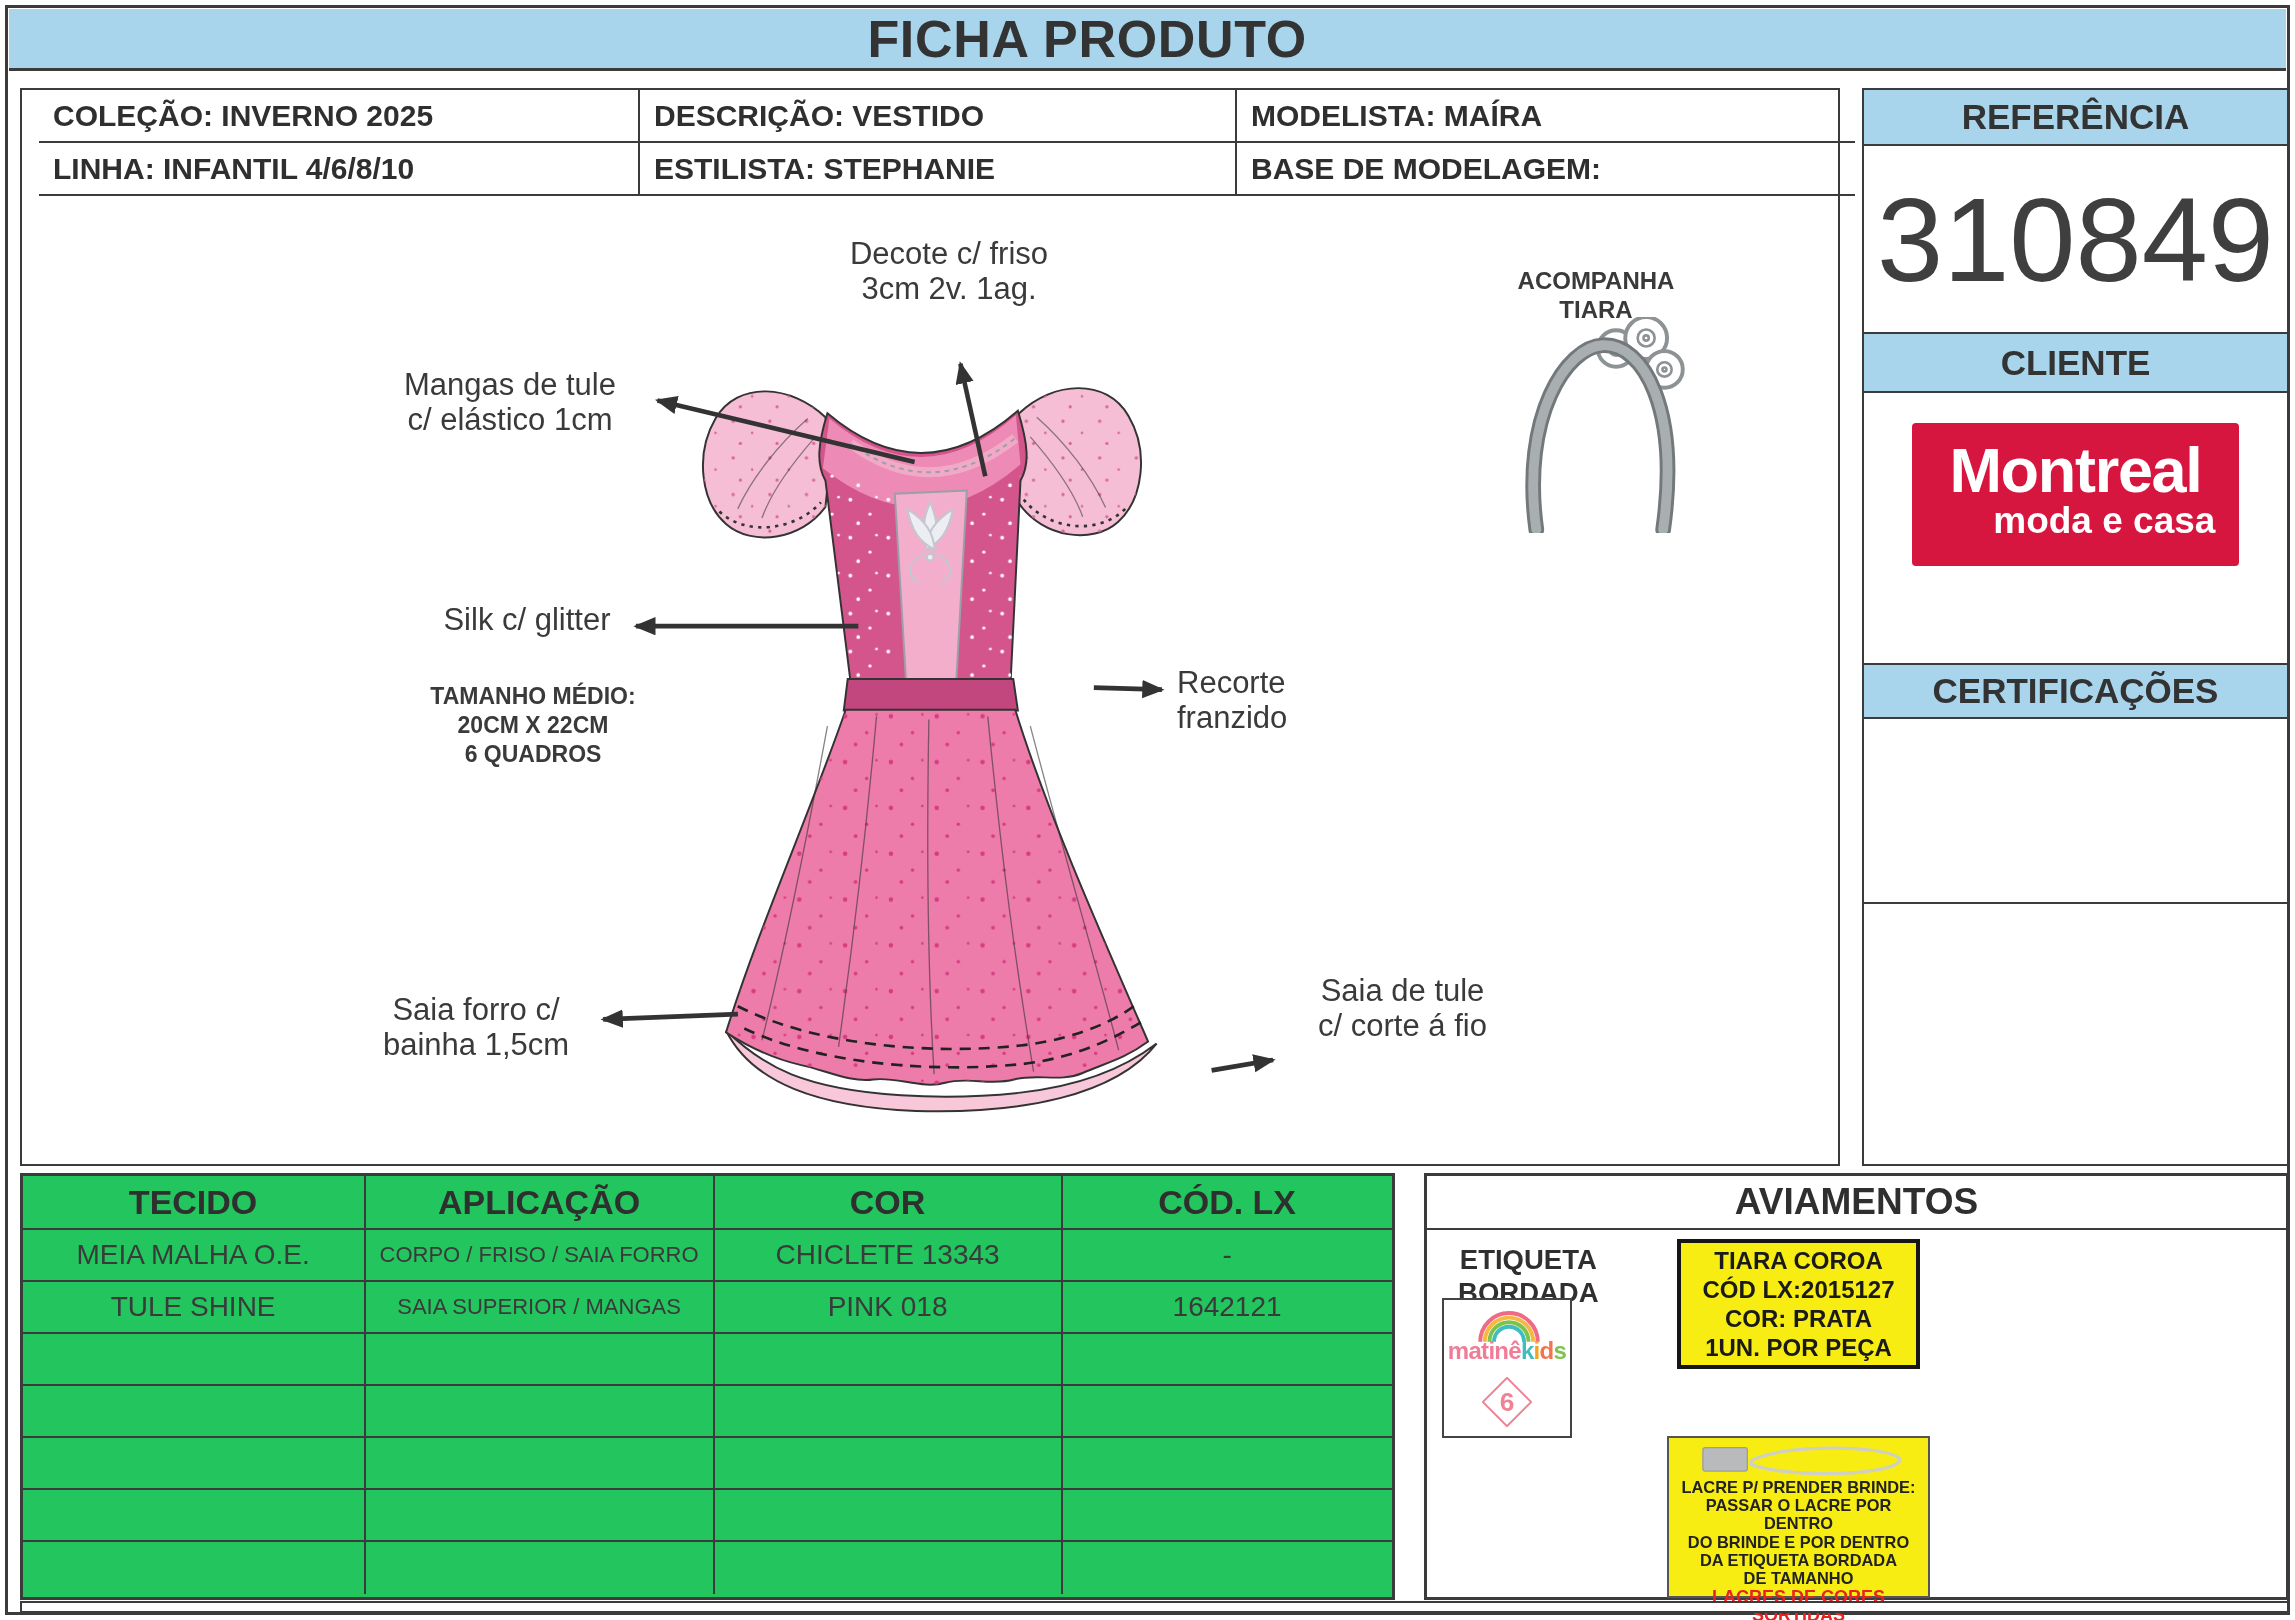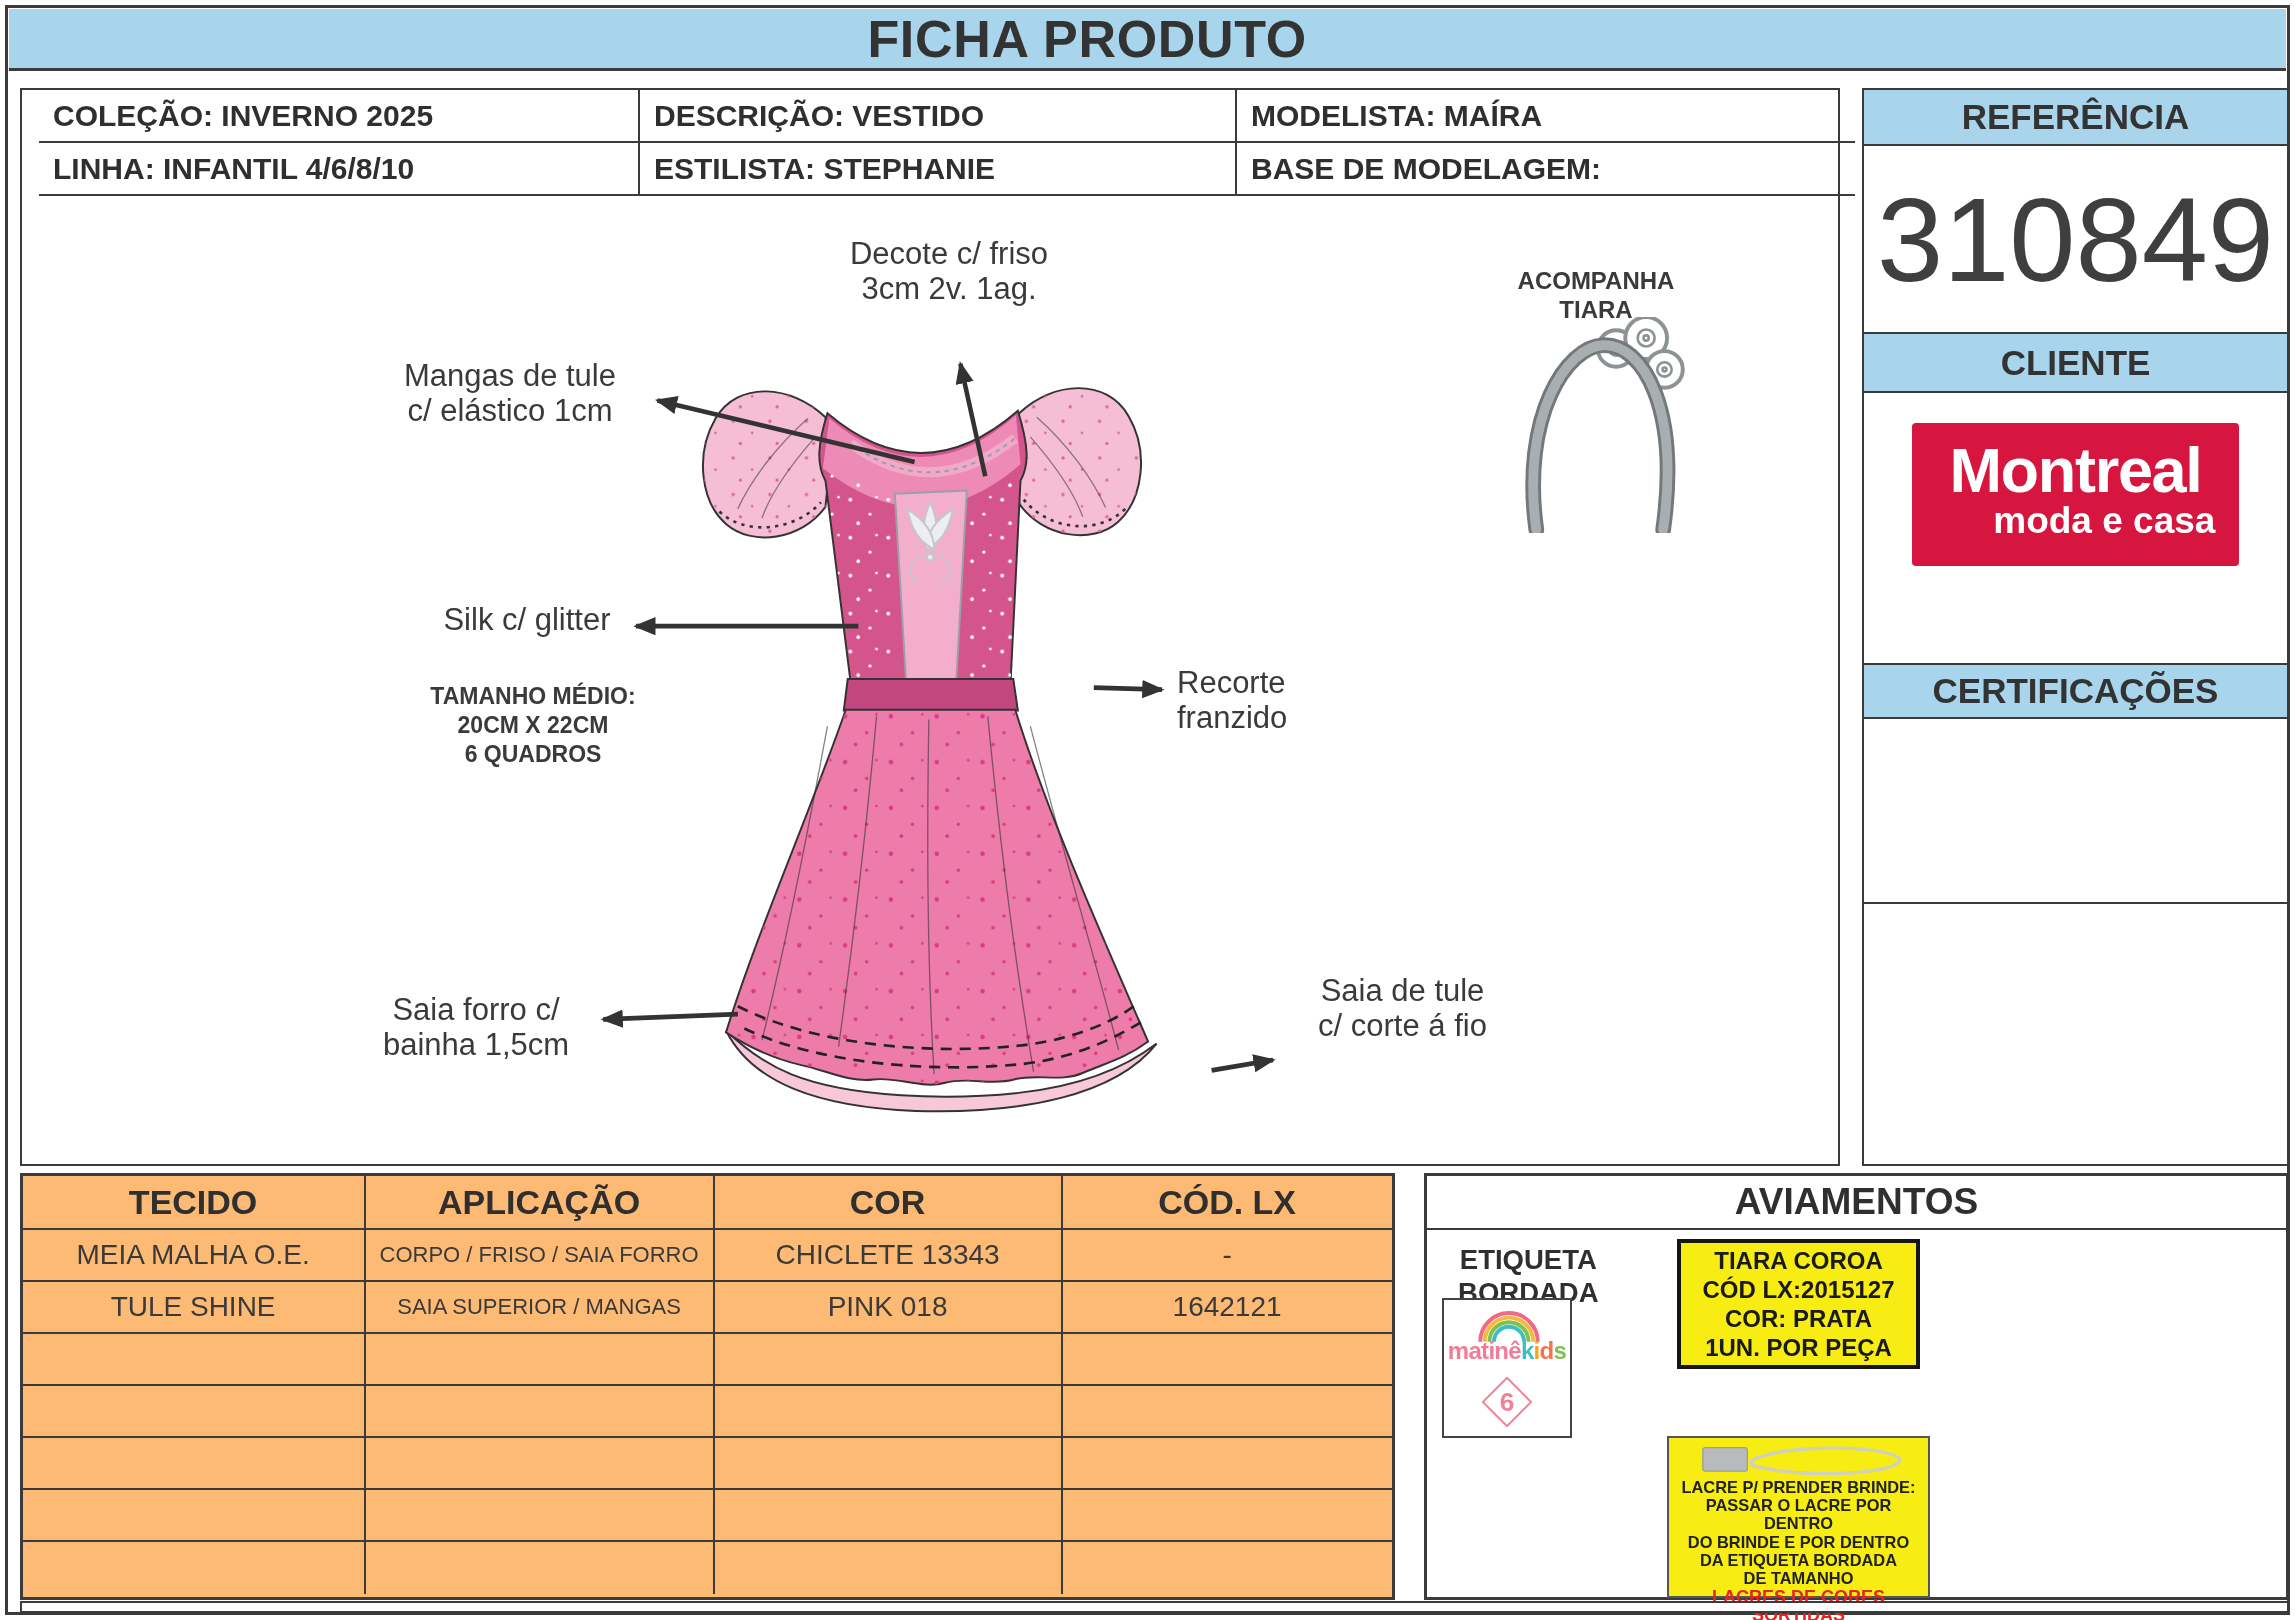--- a/index.html
+++ b/index.html
@@ -20,21 +20,21 @@
   .info-grid { position:absolute; left:17px; top:0; width:100%; display:grid; grid-template-columns:601px 597px 1fr; }
   .info-cell {
     height:53px; border-right:2.6px solid #3b3b3b; border-bottom:2.6px solid #3b3b3b;
     display:flex; align-items:center; padding-left:14.4px; font-weight:bold; font-size:30px; color:#2f2f2f;
     white-space:nowrap; overflow:hidden;
   }
   .info-cell.last { border-right:none; }
   
   .lbl { position:absolute; font-size:31px; line-height:1.12; color:#3a3a3a; text-align:center; }
   .lbl-decote   { left:759px; top:237px;  width:380px; }
-  .lbl-mangas   { left:340px;  top:359px;  width:340px; }
+  .lbl-mangas   { left:340px;  top:368px;  width:340px; }
   .lbl-silk     { left:393px;  top:603px;  width:268px; }
   .lbl-tamanho  { left:386px;  top:682px; width:294px; font-size:23px; font-weight:bold; line-height:1.25; }
   .lbl-recorte  { left:1177px; top:666px; width:216px; text-align:left; }
   .lbl-saiaforro{ left:347px;  top:993px; width:258px; }
   .lbl-saiatule { left:1288px; top:974px; width:229px; }
   .lbl-acompanha{ left:1498px; top:267px;  width:196px; font-size:24px; font-weight:bold; line-height:1.2; }
   .dress  { position:absolute; left:654px; top:340px; }
   .tiara  { position:absolute; left:1518px; top:317px; }
   .arrows { position:absolute; left:0; top:0; width:2295px; height:1620px; pointer-events:none; }
   
@@ -49,21 +49,21 @@
   .sb-cli-h { height:59px; }
   .sb-cli-body { height:242px; border-bottom:2.6px solid #3b3b3b; }
   .mlogo { width:327px; height:143px; background:#d6163f; margin:30px auto 0; border-radius:3.9px; color:#fff; }
   .mname { font-size:63px; font-weight:bold; text-align:center; padding-top:10.5px; letter-spacing:-1.3px; }
   .mtag  { font-size:37px; font-weight:bold; text-align:right; padding-right:23.6px; margin-top:-5.2px; }
   .sb-cert-h { height:54px; }
   .sb-cert-b1 { height:185px; border-bottom:2.6px solid #3b3b3b; }
   .sb-cert-b2 { height:289px; }
   
   .ftable {
-    position:absolute; left:19.6px; top:1173px; width:1375px; height:427px; border:3.3px solid #3b3b3b; background:#fdba74;
+    position:absolute; left:19.6px; top:1173px; width:1375px; height:427px; border:3.3px solid #3b3b3b; background:#22c55e;
     display:grid; grid-template-columns:343px 349px 348px 1fr; grid-template-rows:54px; grid-auto-rows:52px;
   }
   .ft-c { border-right:2px solid #3b3b3b; border-bottom:2.6px solid #3b3b3b;
     display:flex; align-items:center; justify-content:center; text-align:center; overflow:hidden; }
   .ft-c:nth-child(4n) { border-right:none; }
   .ft-c:nth-last-child(-n+4) { border-bottom:none; }
   .ft-head { font-weight:bold; font-size:34px; color:#2f2f2f; }
   .ft-main { font-size:28px; }
   .ft-app  { font-size:22px; }
   

